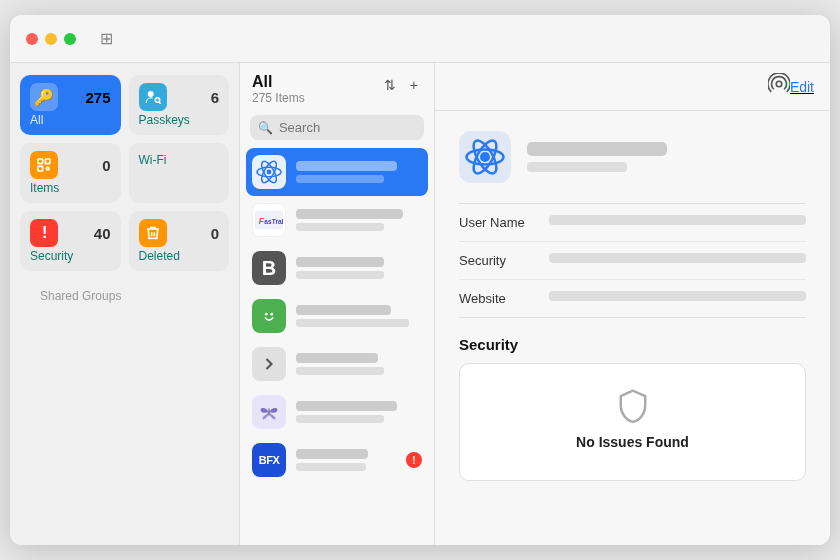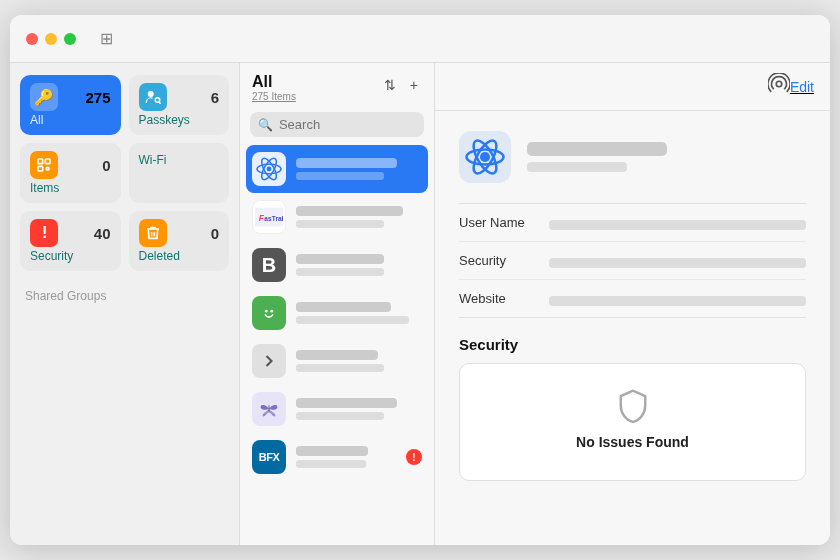--- a/index.html
+++ b/index.html
@@ -111,41 +111,41 @@
       background: #2979f5;
     }
     .tile-all .tile-count { color: #000000; }
     .tile-all .tile-label { color: rgba(255,255,255,0.85); }
     .tile-all .tile-icon { background: rgba(255,255,255,0.25); }
     .tile-default { background: #e8e8e8; }
     .sidebar-section-label {
       font-size: 12px;
       color: #999;
       font-weight: 500;
-      margin: 8px 4px 4px 5px;
+      margin: 8px 4px 4px 20px;
     }
     
     .list-col {
       width: 195px;
       background: #f7f7f7;
       border-right: 1px solid #ddd;
       display: flex;
       flex-direction: column;
       flex-shrink: 0;
     }
     .list-header {
       padding: 10px 12px 6px 12px;
       display: flex;
       align-items: flex-start;
       justify-content: space-between;
       flex-shrink: 0;
     }
     .list-title-block {}
     .list-title { font-size: 16px; font-weight: 700; color: #111; }
-    .list-subtitle { font-size: 10px; color: #888; text-decoration: underline; }
+    .list-subtitle { font-size: 12px; color: #888; }
     .list-actions {
       display: flex;
       gap: 6px;
       align-items: center;
       margin-top: 2px;
     }
     .list-action-btn {
       background: none;
       border: none;
       cursor: pointer;
@@ -297,21 +297,21 @@
       background: #ddd;
       border-radius: 4px;
     }
     .detail-fields {
       border-top: 1px solid #e0e0e0;
       border-bottom: 1px solid #e0e0e0;
       margin-bottom: 18px;
     }
     .detail-field {
       display: flex;
-      align-items: flex-end;
+      align-items: flex-start;
       padding: 11px 0;
       border-bottom: 1px solid #e8e8e8;
     }
     .detail-field:last-child { border-bottom: none; }
     .field-label {
       font-size: 13px;
       color: #333;
       font-weight: 500;
       width: 90px;
       flex-shrink: 0;
@@ -554,21 +554,21 @@
               <line x1="12" y1="8" x2="12" y2="16" stroke="#555" stroke-width="1"></line>
             </svg>
           </div>
           <div class="list-item-text">
             <div class="list-item-name" style="width:80%;"></div>
             <div class="list-item-sub"></div>
           </div>
         </div>
 
         <div class="list-item">
-          <div class="list-item-icon" style="background:#0369a1; border-radius:8px;">
+          <div class="list-item-icon" style="background:#1d4ed8; border-radius:8px;">
             <span style="font-size:11px; font-weight:900; color:white; letter-spacing:-0.5px;">BFX</span>
           </div>
           <div class="list-item-text">
             <div class="list-item-name" style="width:72%;"></div>
             <div class="list-item-sub"></div>
           </div>
           <div class="item-badge-red">!</div>
         </div>
 
       </div>

